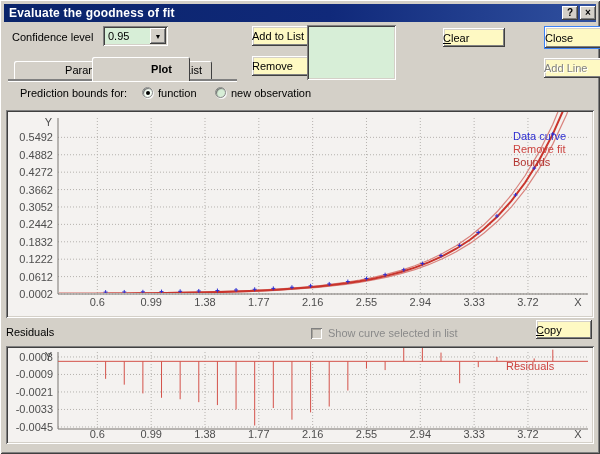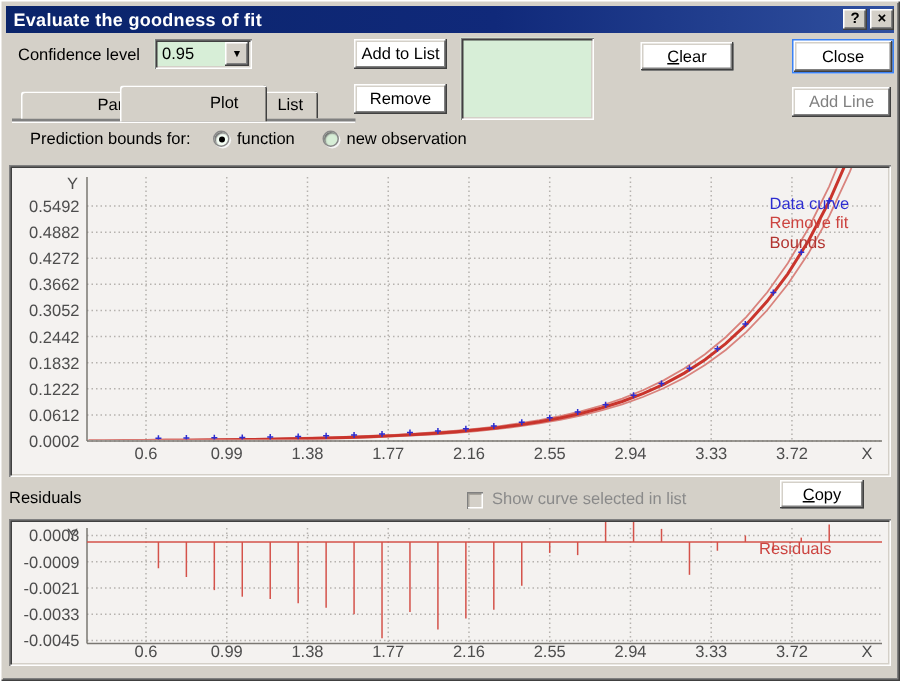--- a/index.html
+++ b/index.html
@@ -9,23 +9,23 @@
   .abs{position:absolute;}
   
   #titlebar{left:4px;top:4px;width:592px;height:18px;
     background:linear-gradient(90deg,#0a246a 0%,#10297a 55%,#30509f 100%);
     display:flex;align-items:center;}
   #title-text{color:#fff;font-weight:bold;font-size:12px;padding-left:5px;letter-spacing:0.2px;}
   .titlebtn{position:absolute;top:6px;width:16px;height:14px;background:#d4d0c8;text-align:center;
     line-height:13px;font-size:10px;font-weight:bold;
     box-shadow:inset -1px -1px 0 #404040,inset 1px 1px 0 #ffffff,inset -2px -2px 0 #808080;}
   
-  .btn{background:#ffffff;text-align:center;
+  .btn{background:#fef9c3;text-align:center;
     box-shadow:inset -1px -1px 0 #404040,inset 1px 1px 0 #ffffff,inset -2px -2px 0 #808080,inset 2px 2px 0 #d4d0c8;
-    display:flex;align-items:center;justify-content:center;}
+    display:flex;align-items:center;margin-left:16px;}
   .btn.default{border:1px solid #3b82f6;}
   .btn.disabled{color:#808080;text-shadow:1px 1px 0 #fff;}
   .flb{display:block;}
   .ul-first::first-letter{text-decoration:underline;}
   .sunken{box-shadow:inset 1px 1px 0 #808080,inset -1px -1px 0 #ffffff,inset 2px 2px 0 #404040,inset -2px -2px 0 #d4d0c8;}
   .greenfield{background:#d7eed7;}
   
   #combo{left:103px;top:26px;width:65px;height:20px;background:#d7eed7;
     box-shadow:inset 1px 1px 0 #808080,inset -1px -1px 0 #ffffff,inset 2px 2px 0 #404040,inset -2px -2px 0 #d4d0c8;}
   #combo-value{position:absolute;left:5px;top:4px;}
@@ -85,21 +85,21 @@
   </div>
   <div class="btn default abs" style="left:528px;top:26px;width:66px;height:21px;">
     <span>Close</span>
   </div>
   <div class="btn disabled abs" style="left:528px;top:58px;width:66px;height:20px;">
     <span>Add Line</span>
   </div>
 
   <div id="tab-groove" class="abs"></div>
   <div class="tab abs" style="left:14px;top:61px;width:77px;height:18px;">Parameters</div>
-  <div class="tab abs" style="left:80px;top:57px;width:57px;height:24px;z-index:2;">Plot</div>
+  <div class="tab abs" style="left:92px;top:57px;width:57px;height:24px;z-index:2;font-weight:bold;">Plot</div>
   <div class="tab abs" style="left:134px;top:61px;width:37px;height:18px;">List</div>
 
   <div class="abs" style="left:20px;top:87px;">Prediction bounds for:</div>
   <div class="abs radio selected" id="radio0" style="left:142px;top:87px;"></div>
   <div class="abs" style="left:158px;top:87px;">function</div>
   <div class="abs radio" id="radio1" style="left:215px;top:87px;"></div>
   <div class="abs" style="left:231px;top:87px;">new observation</div>
 
   <div class="abs plotpanel" style="left:6px;top:110px;width:588px;height:208px;">
     <svg id="mainplot" width="584" height="204">

